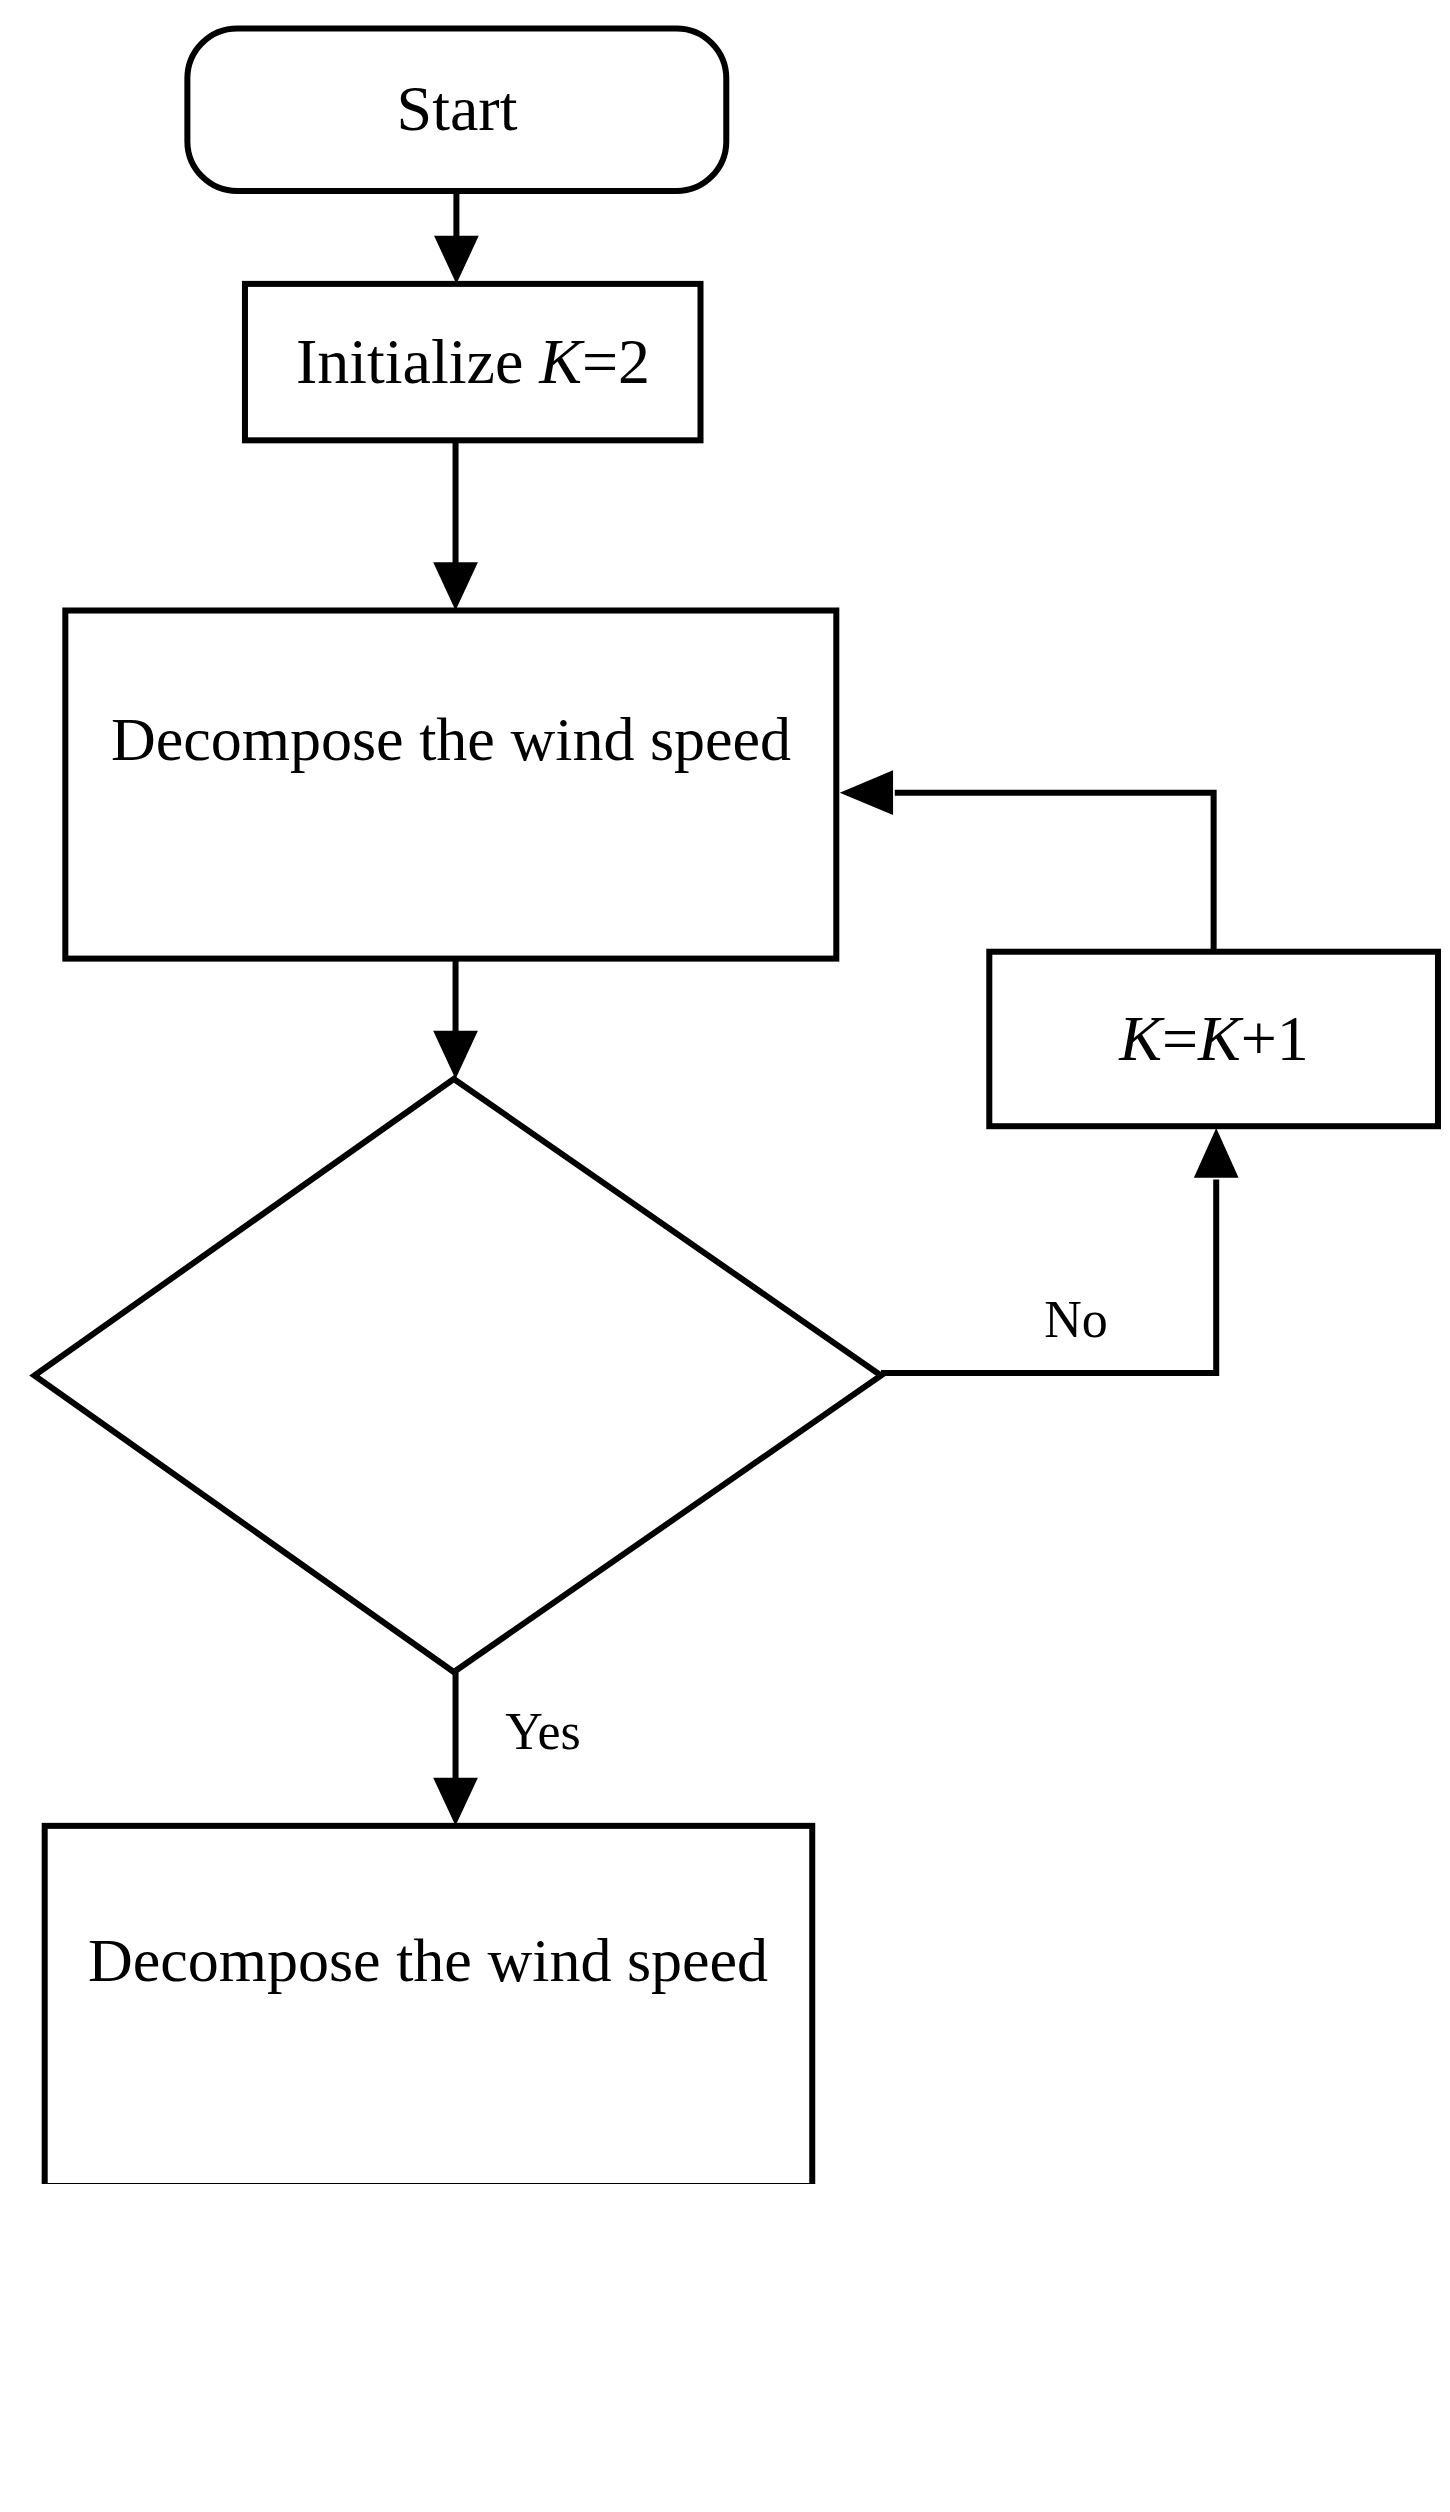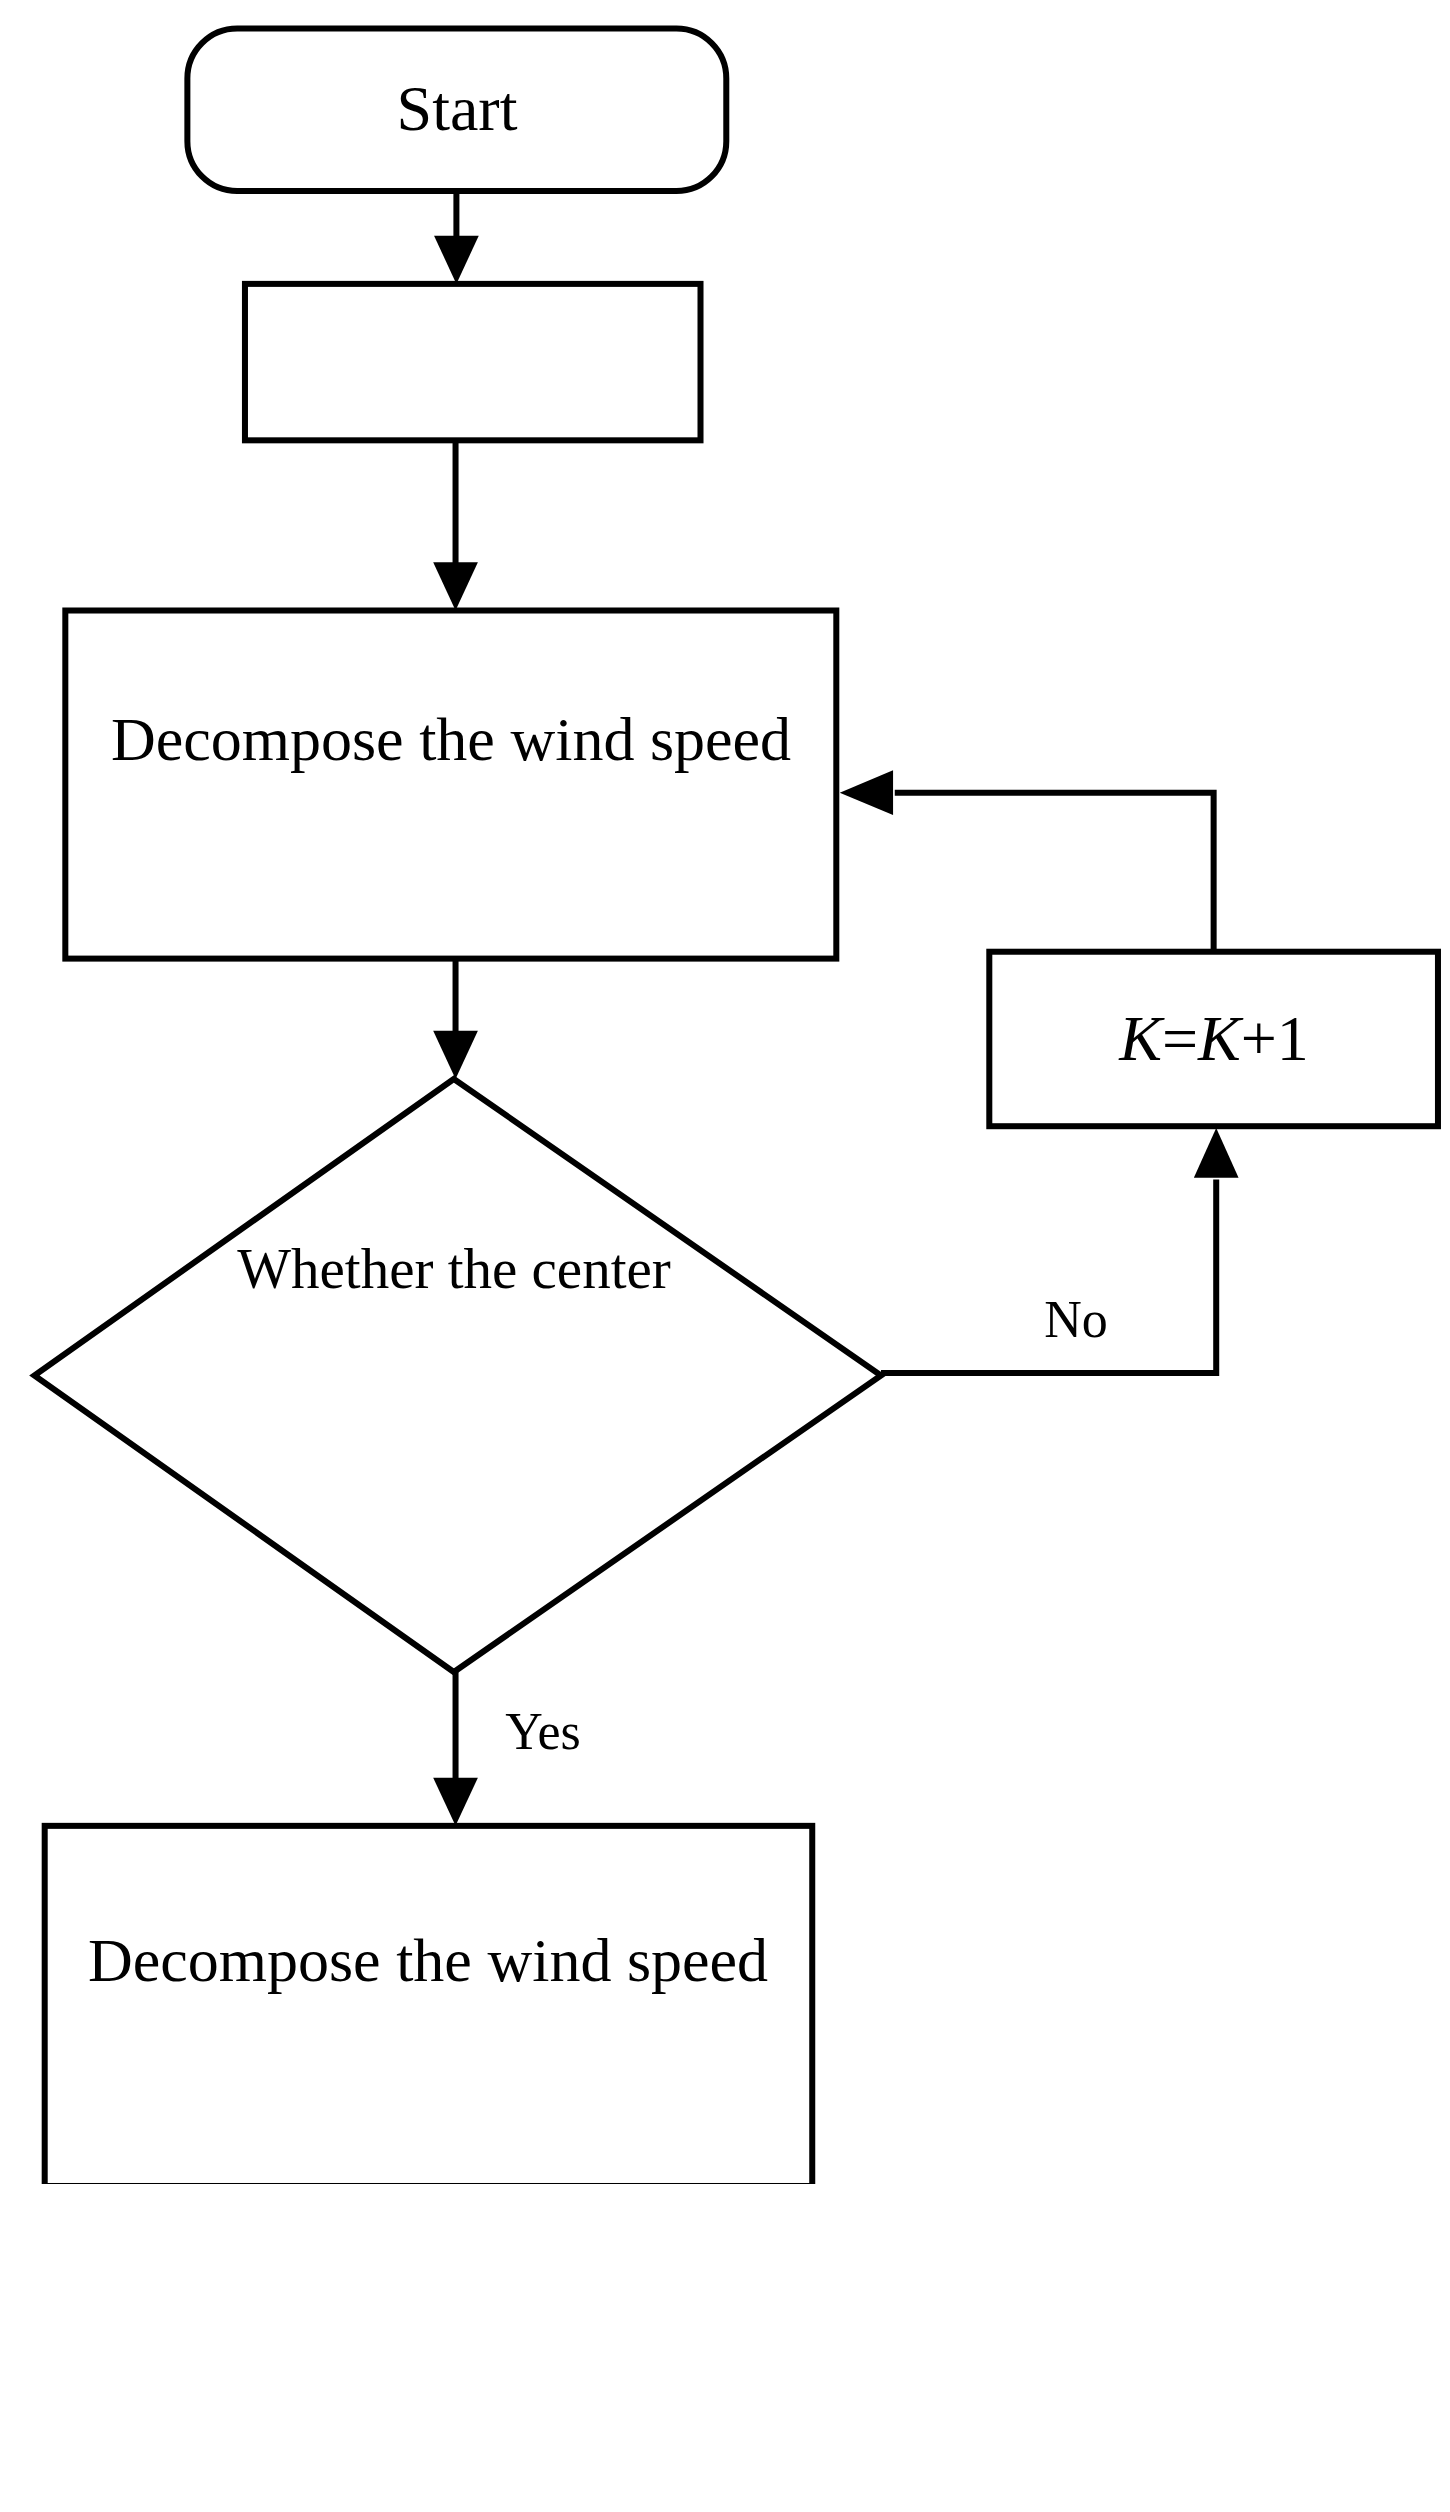--- a/index.html
+++ b/index.html
@@ -81,24 +81,24 @@
       <polygon points="530,1255 504,1199 556,1199"></polygon>
       <polygon points="1415,1312 1389,1370 1441,1370"></polygon>
       <polygon points="977,922 1039,896 1039,948"></polygon>
       <polygon points="530,2124 504,2068 556,2068"></polygon>
       <polygon points="530,2678 504,2622 556,2622"></polygon>
     </g>
   </svg>
 
   <div class="lbl node-text" style="left:457px; top:109px;">Start</div>
 
+  <div class="lbl node-text" style="left:473px; top:362px;"><span>Initialize </span><span class="it">K</span><span>=2</span></div>
 
   <div class="lbl box-text" style="left:451px; top:739px;">Decompose the wind speed</div>
 
-  <div class="lbl diamond-text" style="left:454px; top:1268px;">Whether the center</div>
 
   <div class="lbl node-text" style="left:1214px; top:1039px;"><span class="it">K</span><span>=</span><span class="it">K</span><span>+1</span></div>
 
   <div class="lbl box-text" style="left:428px; top:1960px;">Decompose the wind speed</div>
 
   <div class="lbl node-text" style="left:481px; top:2403px;">End</div>
 
   <div class="lbl edge-text" style="left:1076px; top:1320px;">No</div>
   <div class="lbl edge-text" style="left:543px; top:1732px;">Yes</div>
 

